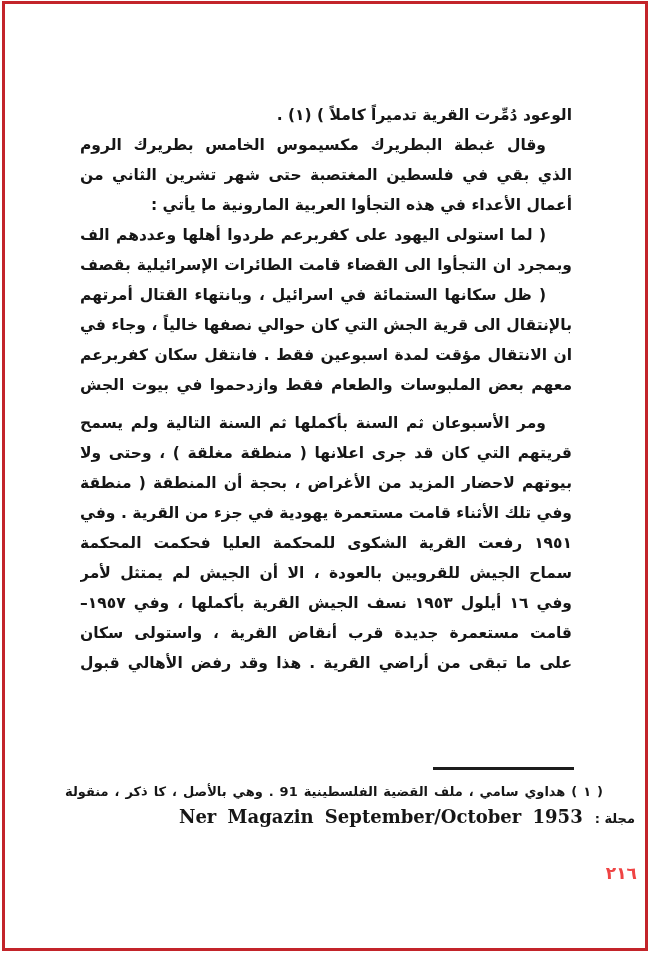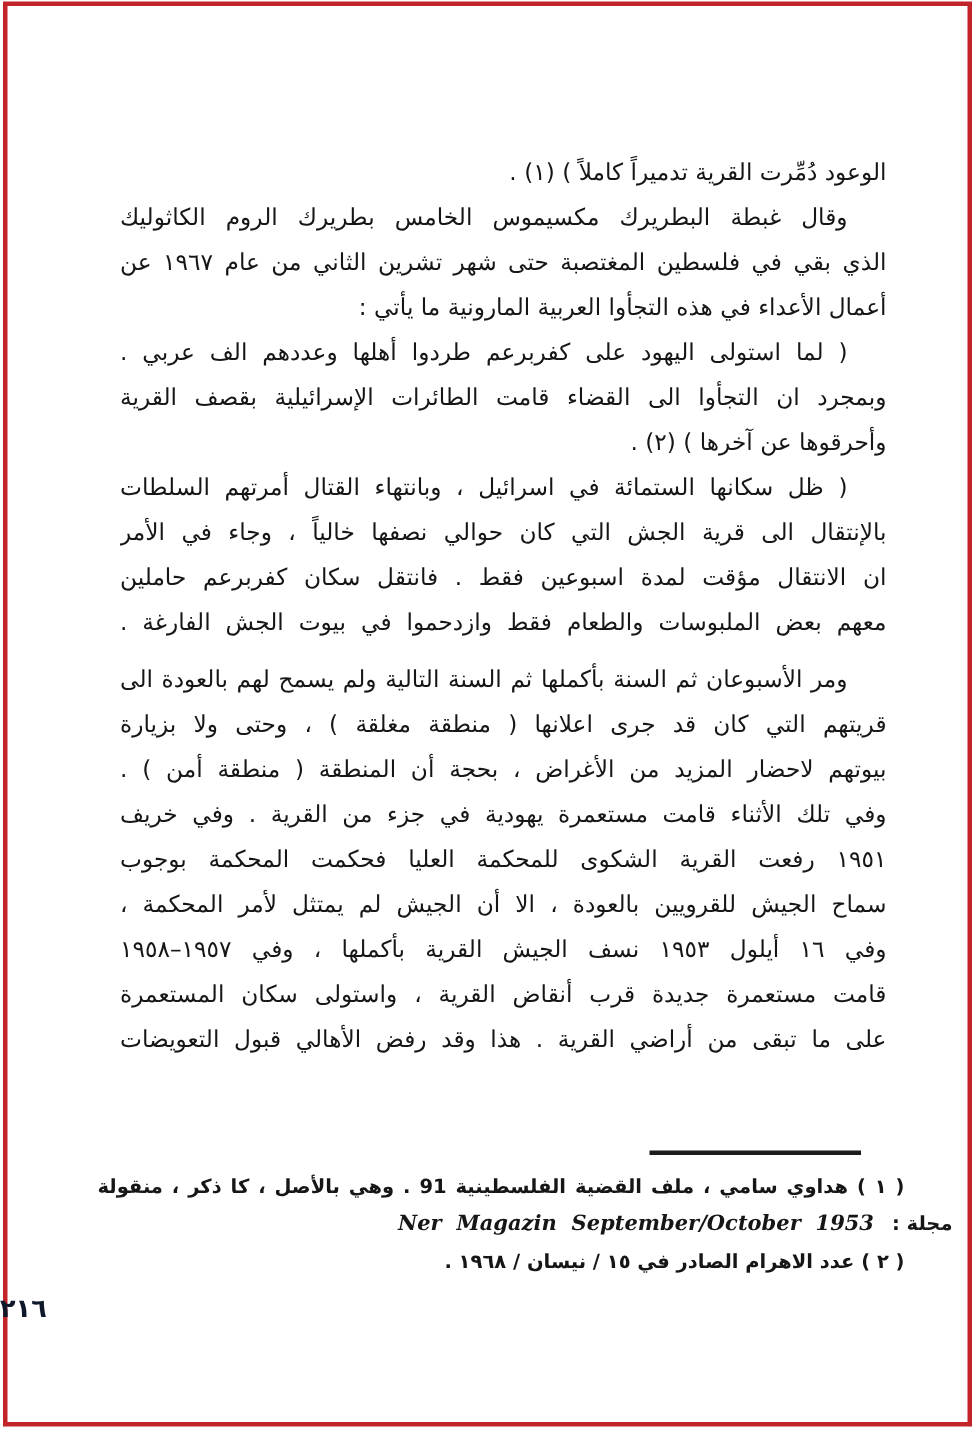--- a/index.html
+++ b/index.html
@@ -5,22 +5,22 @@
   html,body{margin:0;padding:0;}
   body{
     width:651px;height:953px;position:relative;background:#ffffff;
     font-family:"DejaVu Sans",sans-serif;color:#161616;overflow:hidden;
   }
   .page-border{
     position:absolute;left:2px;top:1px;right:3px;bottom:2px;
     border:3px solid var(--red,#c3242a);pointer-events:none;
   }
   .body-text{
-    position:absolute;top:100px;right:60px;left:80px;
-    direction:rtl;font-weight:400;
+    position:absolute;top:100px;right:79px;left:80px;
+    direction:rtl;font-weight:700;
   }
   .para{margin:0;}
   .para.gap{margin-top:8px;}
   .line{
     height:30px;line-height:30px;font-size:15.5px;
     text-align:justify;text-align-last:justify;overflow:hidden;
   }
   .line.short{text-align-last:right;}
   .line.indent{padding-right:26px;}
   .separator{
@@ -30,26 +30,26 @@
   .footnotes{
     position:absolute;top:779px;left:65px;right:48px;
     direction:rtl;font-weight:700;
   }
   .fline{height:25px;line-height:25px;font-size:13px;overflow:hidden;}
   .fjust{text-align:justify;text-align-last:justify;}
   .fright{text-align:right;}
   .fmag{margin-right:-32px;}
   .flabel{margin-left:12px;margin-top:32px;}
   .latin{
-    font-family:"DejaVu Serif",serif;font-style:italic;
-    font-size:14px;word-spacing:5px;
+    font-family:"DejaVu Serif",serif;
+    font-size:18px;word-spacing:5px;
   }
   .page-number{
-    position:absolute;top:863px;left:0;right:14px;text-align:left;
-    font-size:17px;font-weight:700;letter-spacing:1px;color:#0f172a;
+    position:absolute;top:863px;left:12px;right:14px;text-align:right;
+    font-size:17px;font-weight:700;letter-spacing:1px;color:#ef4444;
     direction:rtl;
   }
 </style>
 </head>
 <body style="color: rgb(22, 22, 22);">
 
 <div class="page-border"></div>
 
 <div class="body-text">
 
@@ -59,21 +59,20 @@
 
   <div class="para">
     <div class="line indent">وقال غبطة البطريرك مكسيموس الخامس بطريرك الروم الكاثوليك</div>
     <div class="line">الذي بقي في فلسطين المغتصبة حتى شهر تشرين الثاني من عام ١٩٦٧ عن</div>
     <div class="line short">أعمال الأعداء في هذه التجأوا العربية المارونية ما يأتي :</div>
   </div>
 
   <div class="para">
     <div class="line indent">( لما استولى اليهود على كفربرعم طردوا أهلها وعددهم الف عربي .</div>
     <div class="line">وبمجرد ان التجأوا الى القضاء قامت الطائرات الإسرائيلية بقصف القرية</div>
-    <div class="line short">وأحرقوها عن آخرها ) (٢) .</div>
   </div>
 
 
   <div class="para">
     <div class="line indent">( ظل سكانها الستمائة في اسرائيل ، وبانتهاء القتال أمرتهم السلطات</div>
     <div class="line">بالإنتقال الى قرية الجش التي كان حوالي نصفها خالياً ، وجاء في الأمر</div>
     <div class="line">ان الانتقال مؤقت لمدة اسبوعين فقط . فانتقل سكان كفربرعم حاملين</div>
     <div class="line">معهم بعض الملبوسات والطعام فقط وازدحموا في بيوت الجش الفارغة .</div>
   </div>
 
@@ -91,16 +90,15 @@
 
 </div>
 
 <div class="separator"></div>
 
 <div class="footnotes">
   <div class="fline fjust">( ١ ) هداوي سامي ، ملف القضية الفلسطينية 91 . وهي بالأصل ، كا ذكر ، منقولة عن</div>
   <div class="fline fright fmag">
     <span class="flabel">مجلة :</span><span class="latin" dir="ltr">Ner Magazin September/October 1953</span>
   </div>
-  <div class="fline fright">( ٢ ) عدد الاهرام الصادر في ١٥ / نيسان / ١٩٦٨ .</div>
 </div>
 
 <div class="page-number">٢١٦</div>
 
 </body></html>

